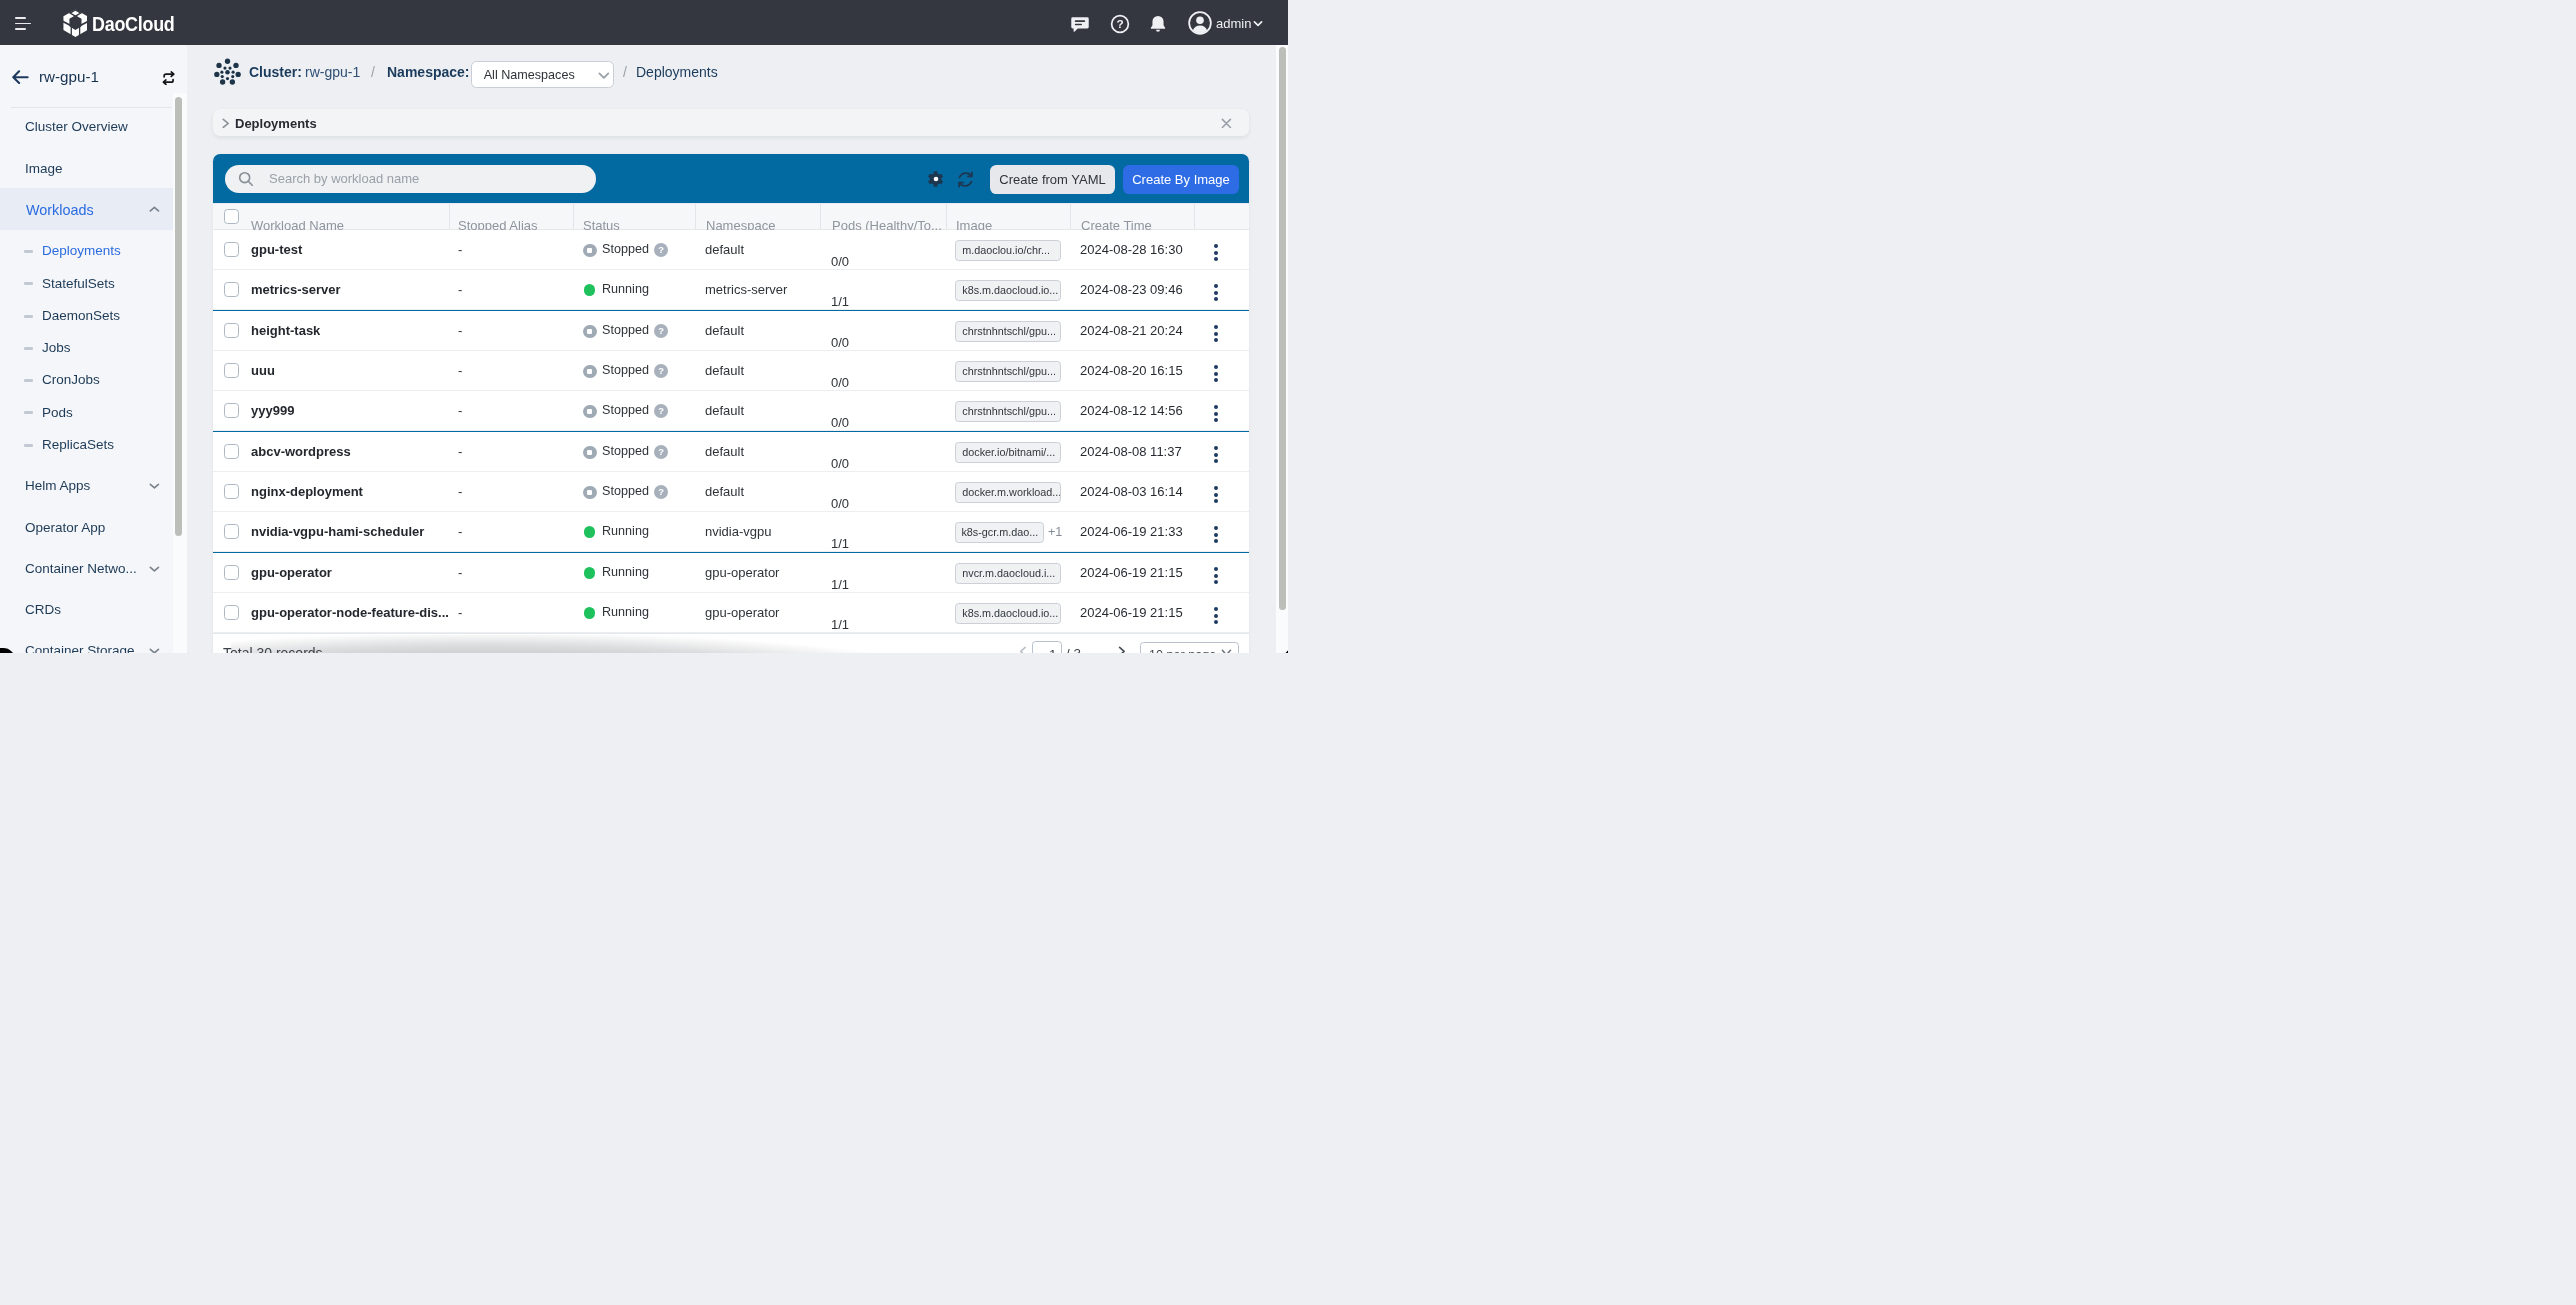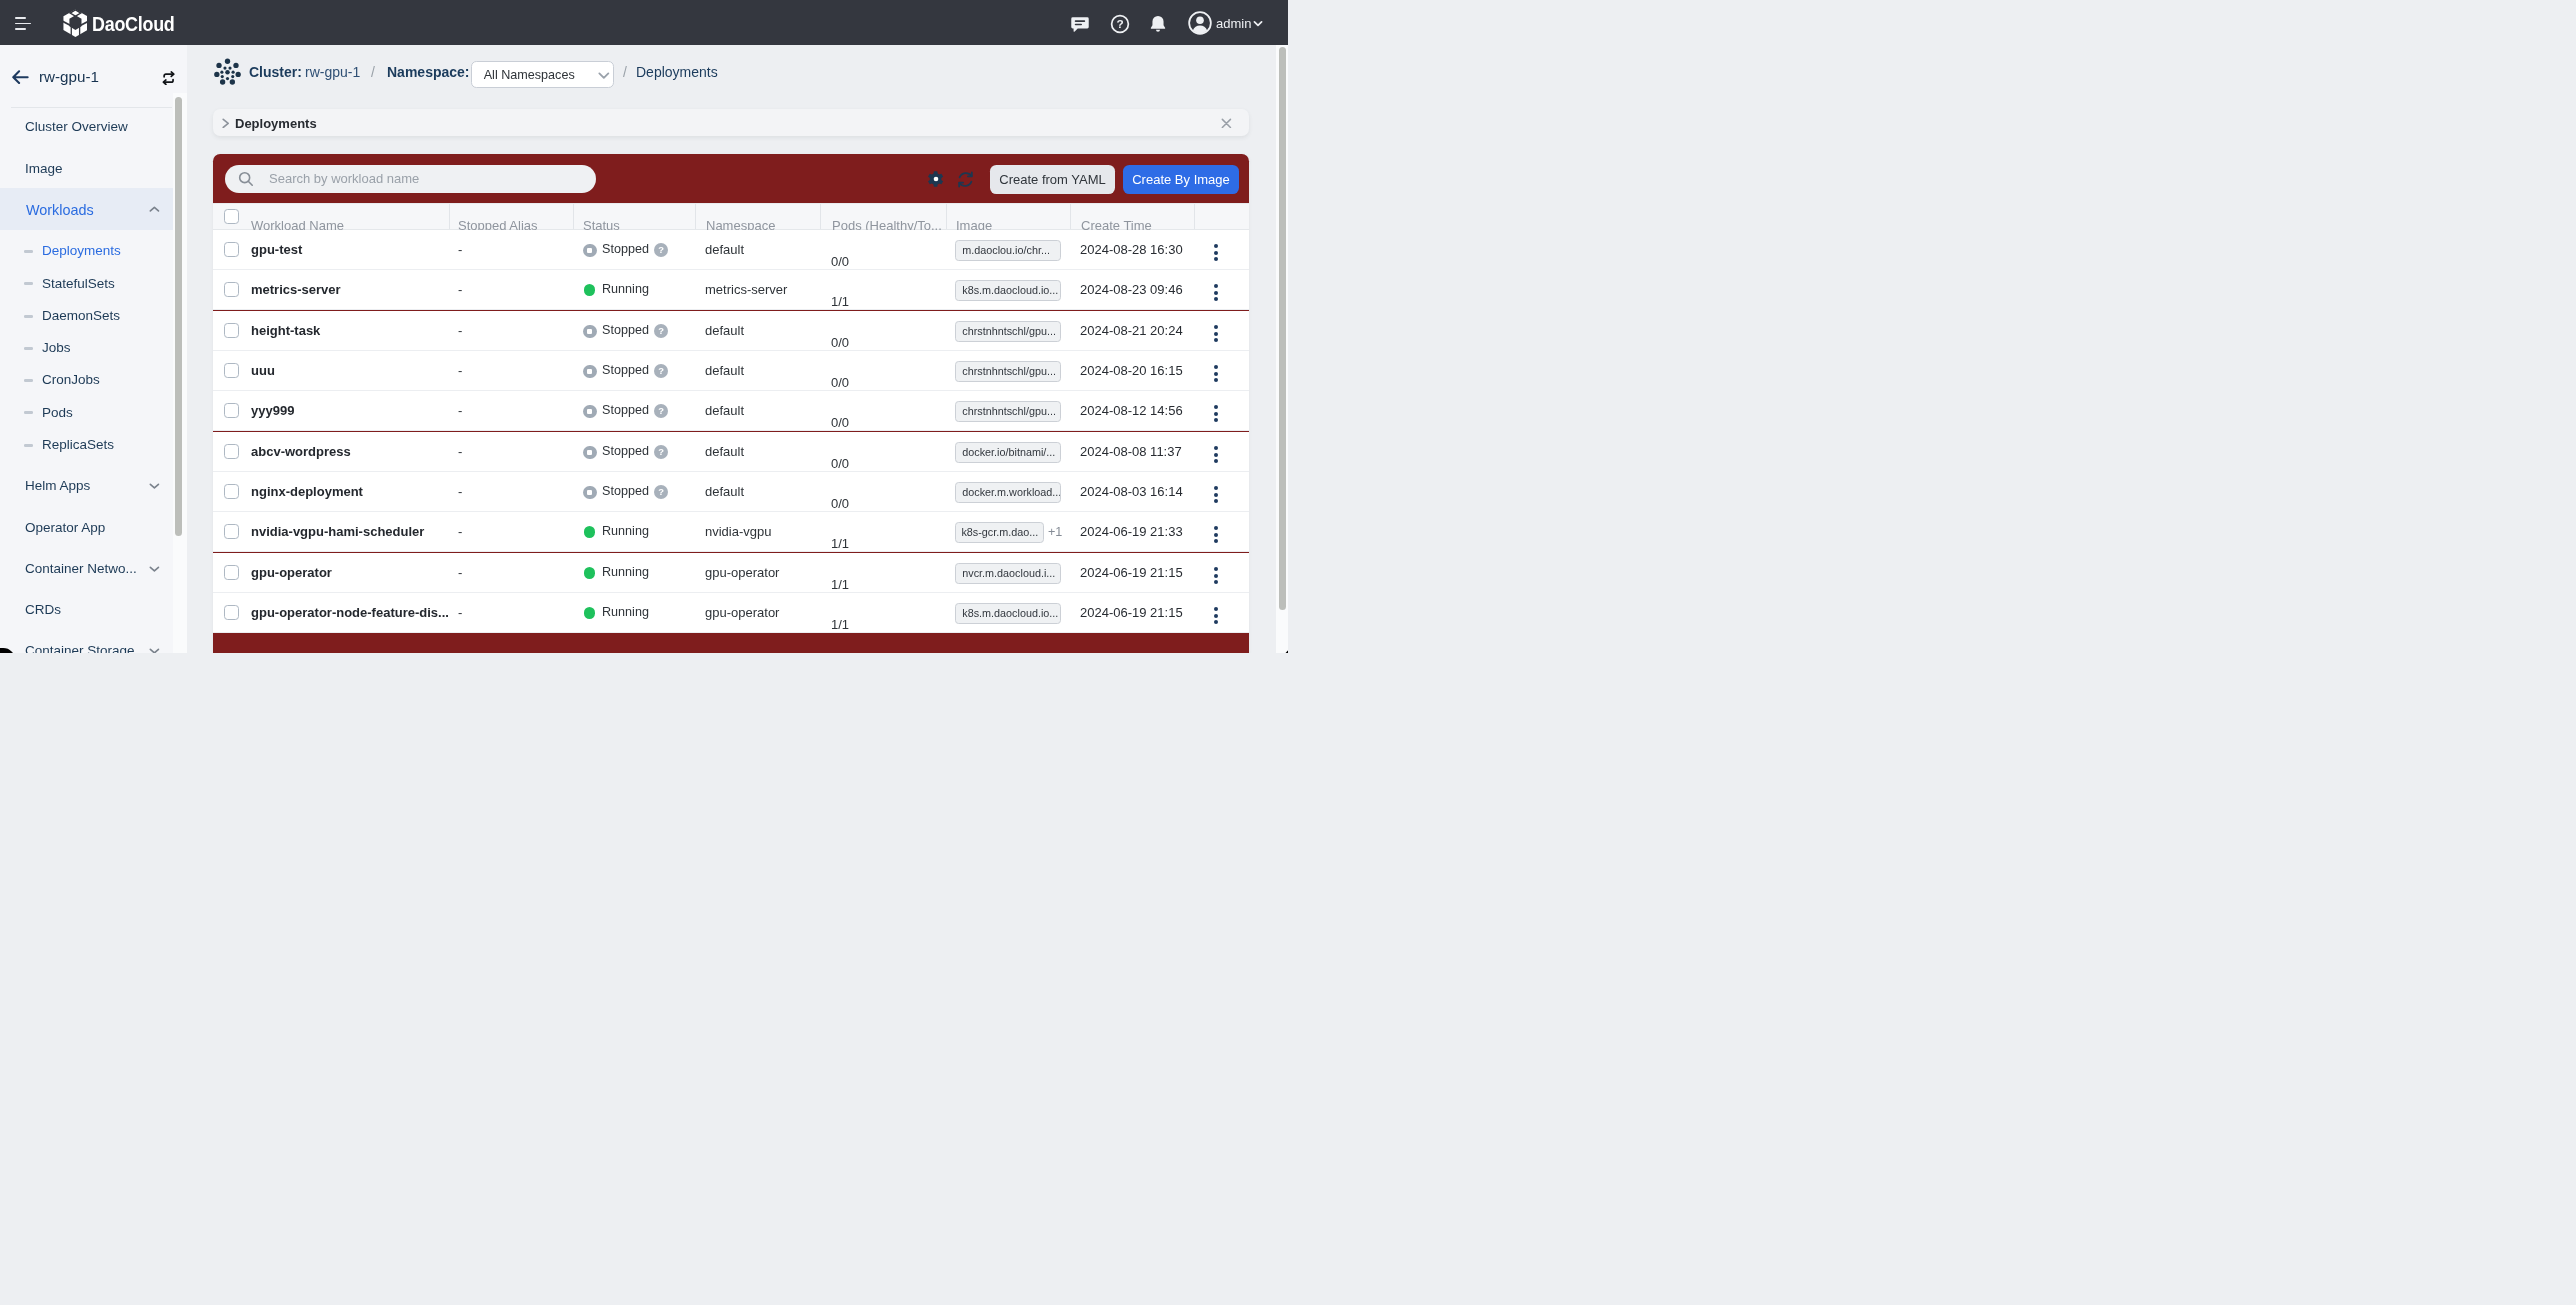--- a/index.html
+++ b/index.html
@@ -20,21 +20,21 @@
 #wlblock{position:absolute;left:0;top:143px;width:173px;height:42px;background:#e7ecf5;}
 #sbscroll{position:absolute;left:173px;top:93px;width:13.5px;height:560px;background:#fafbfc;}
 #sbthumb{position:absolute;left:175px;top:97px;width:7.2px;height:439px;border-radius:3.6px;background:#bcbeba;}
 .bct{position:absolute;top:6.3px;font-size:14px;white-space:nowrap;}
 #nssel{position:absolute;left:471px;top:61px;width:143px;height:26.5px;background:#fff;border:0.9px solid #c9ced6;border-radius:5.4px;}
 #nssel span{position:absolute;left:11.7px;top:6.3px;font-size:12.6px;color:#2e3338;}
 
 #tabbar{position:absolute;left:213px;top:109px;width:1036px;height:27px;background:#f3f4f6;border-radius:7.2px;box-shadow:0 1.8px 4.5px rgba(60,64,72,0.09);}
 #tabbar .lbl{position:absolute;left:22px;top:6.7px;font-size:13px;font-weight:700;color:#272b31;}
 
-#panel{position:absolute;left:213px;top:154px;width:1036px;height:499px;background:#7f1d1d;border-radius:7.2px 7.2px 0 0;box-shadow:0 1.8px 4.5px rgba(60,64,72,0.06);}
+#panel{position:absolute;left:213px;top:154px;width:1036px;height:499px;background:#0369a1;border-radius:7.2px 7.2px 0 0;box-shadow:0 1.8px 4.5px rgba(60,64,72,0.06);}
 #search{position:absolute;left:12px;top:10.8px;width:371px;height:28px;border-radius:14px;background:#eff1f3;}
 #search span{position:absolute;left:44px;top:6.7px;font-size:13px;color:#9aa1a9;}
 #btnyaml{position:absolute;left:777px;top:10.8px;width:125px;height:29px;border-radius:6.3px;background:#e6e8ec;text-align:center;font-size:13px;color:#30353b;line-height:29px;}
 #btnimg{position:absolute;left:910px;top:10.8px;width:116px;height:29px;border-radius:6.3px;background:#2e6ce6;text-align:center;font-size:13px;color:#fff;line-height:29px;}
 
 #thead{position:absolute;left:0;top:49px;width:1036px;height:26.5px;background:#f6f7f9;border-top:0.9px solid #e9ebee;border-bottom:0.9px solid #e5e8eb;}
 #thead .h{position:absolute;top:5.8px;font-size:13px;font-weight:500;color:#8f959e;white-space:nowrap;margin-top:8px;}
 #thead .vsep{position:absolute;top:0;width:0.9px;height:25px;background:#e2e5e9;}
 .cb{position:absolute;left:11.2px;width:15.2px;height:15.2px;border:1.3px solid #aeb8c3;border-radius:3.6px;background:#fff;}
 .trow{position:absolute;left:0;width:1036px;height:40px;border-bottom:0.9px solid #eceef1;background:#fff;}
@@ -431,17 +431,37 @@
 <span class="ns">gpu-operator</span>
 <span class="pods">1/1</span>
 <span class="chip">k8s.m.daocloud.io...</span>
 <span class="date">2024-06-19 21:15</span>
 <span class="dots" style="top:14px;width:4.5px;height:17px;">
         <div style="top:0"></div>
         <div style="top:6.5px"></div>
         <div style="top:13px"></div>
       </span>
 </div>
+<div id="tfoot">
+<div id="shadowsmudge"></div>
+<span class="total">Total 30 records</span>
+<svg style="position:absolute;left:805px;top:11.7px;" width="10.8" height="10.8" viewBox="0 0 12 12">
+        <path d="M8 1.5 L3 6 L8 10.5" fill="none" stroke="#bcc1c8" stroke-width="1.8" stroke-linecap="round" stroke-linejoin="round"></path>
+      </svg>
+<div id="pgbox">
+        <span>1</span>
+      </div>
+<span id="pgtotal">/ 3</span>
+<svg style="position:absolute;left:903px;top:11.7px;" width="10.8" height="10.8" viewBox="0 0 12 12">
+        <path d="M4 1.5 L9 6 L4 10.5" fill="none" stroke="#474d55" stroke-width="1.8" stroke-linecap="round" stroke-linejoin="round"></path>
+      </svg>
+<div id="ppsel">
+        <span>10 per page</span>
+      </div>
+<svg style="position:absolute;left:1008px;top:15.2px;" width="10.8" height="7.2" viewBox="0 0 12 8">
+        <path d="M1.5 1.5 L6.0 6.5 L10.5 1.5" fill="none" stroke="#6c737c" stroke-width="1.7" stroke-linecap="round" stroke-linejoin="round"></path>
+      </svg>
+</div>
 </div>
 <div id="pgscroll"></div>
 <div id="pgthumb"></div>
 <div id="blk-l"></div>
 <div id="blk-r"></div>
 
 </body></html>

